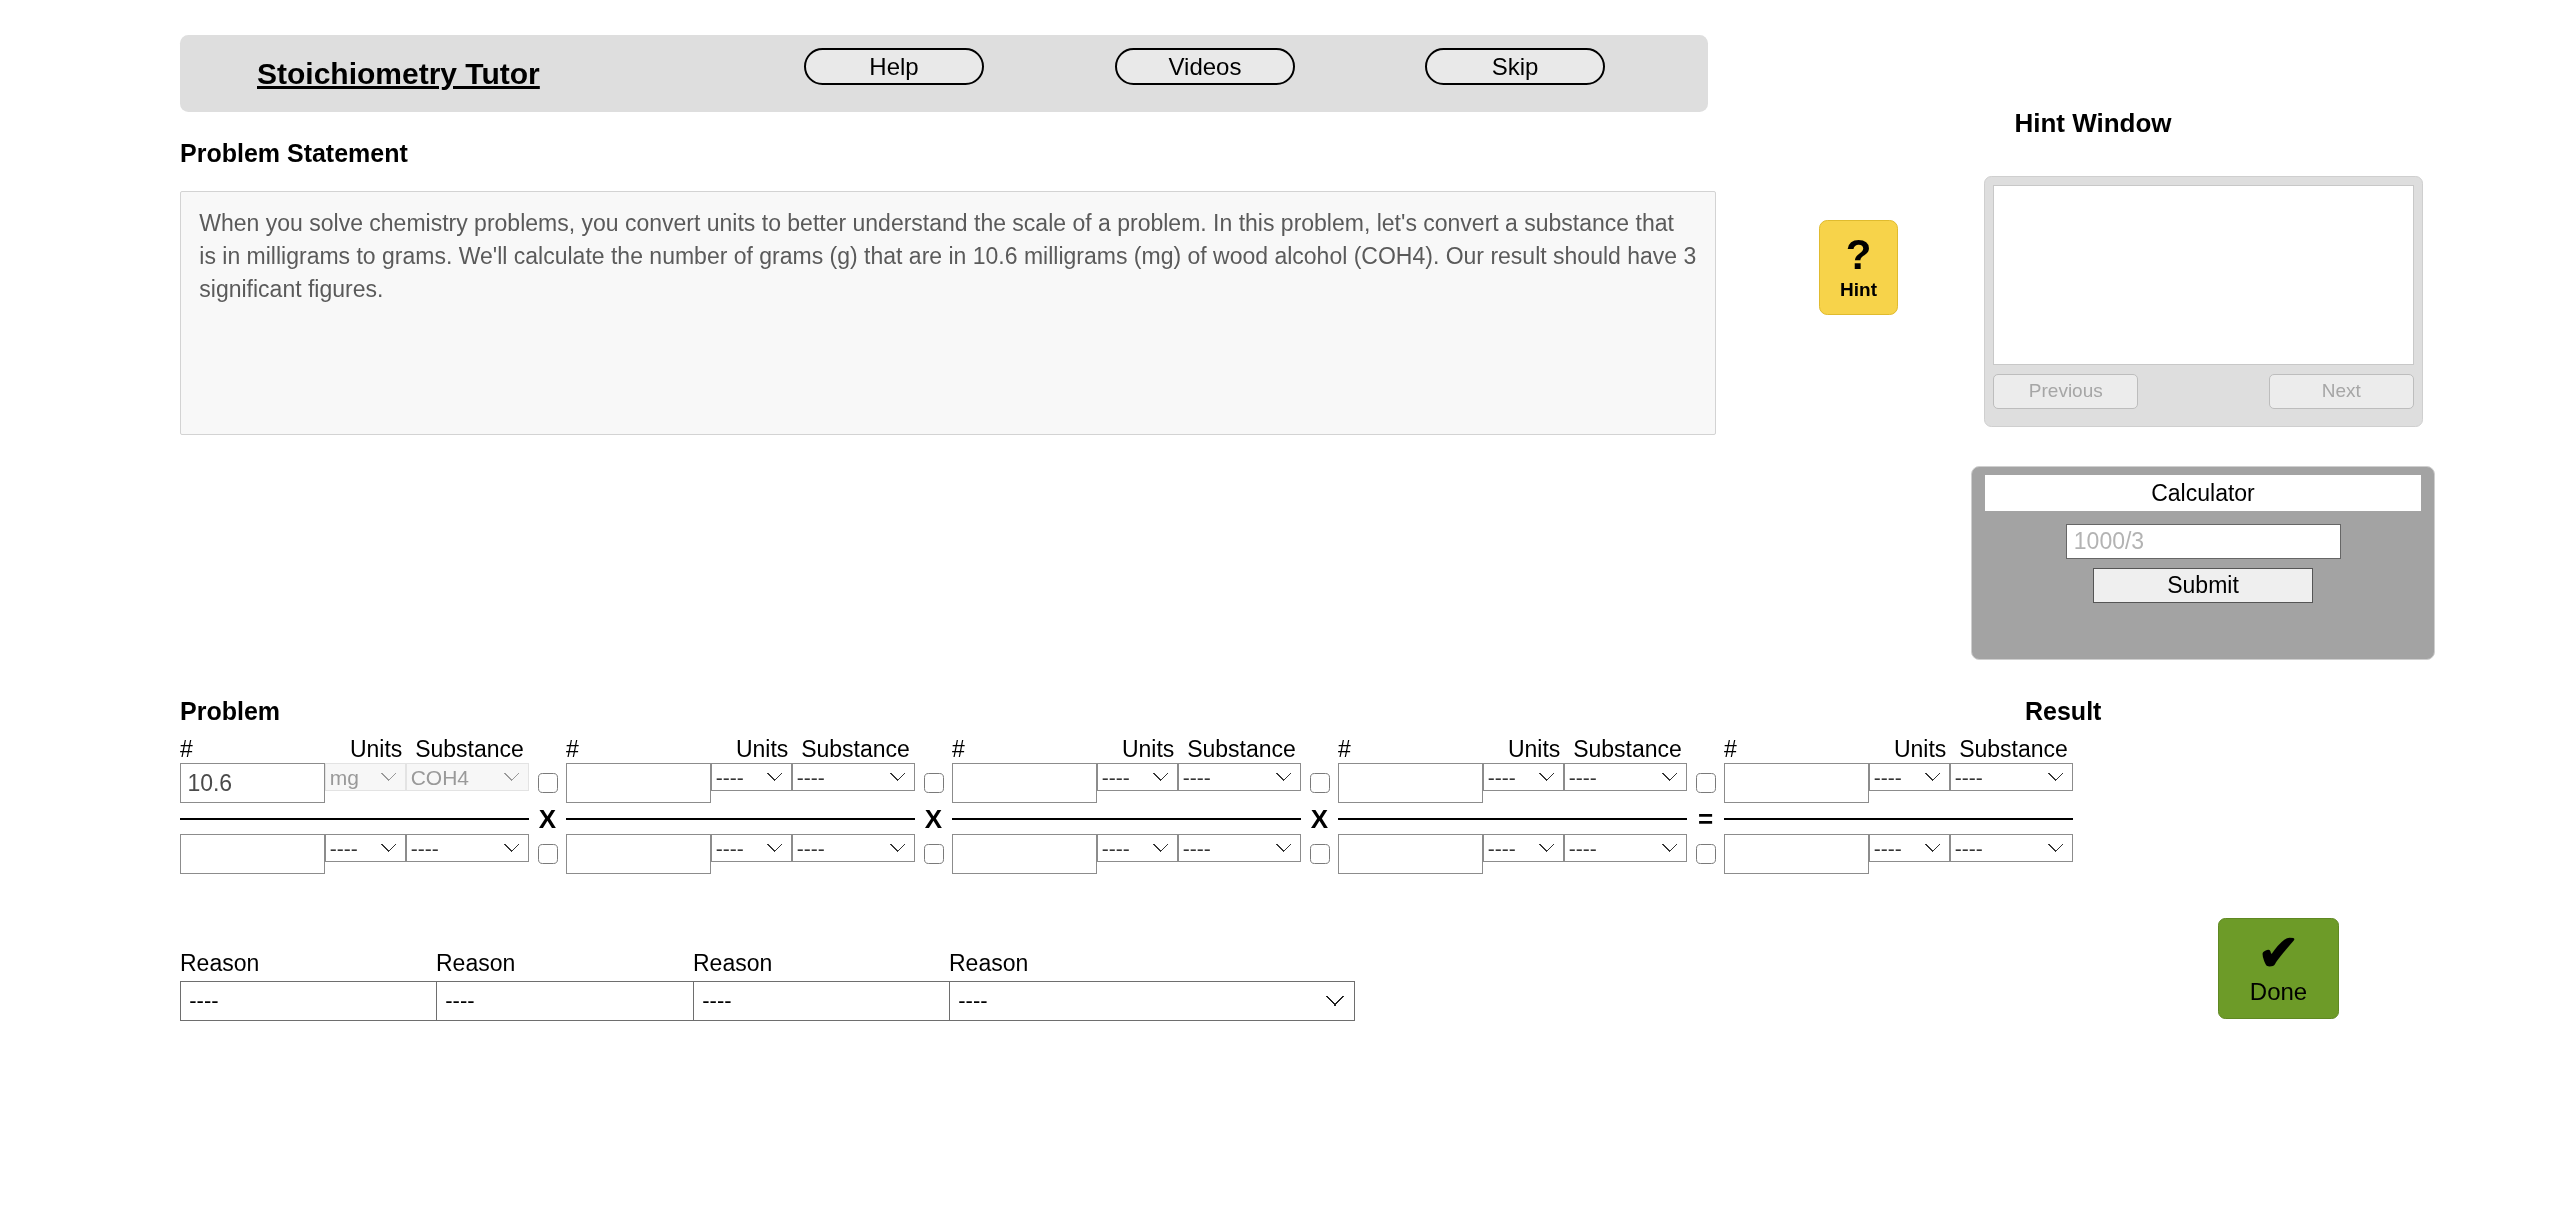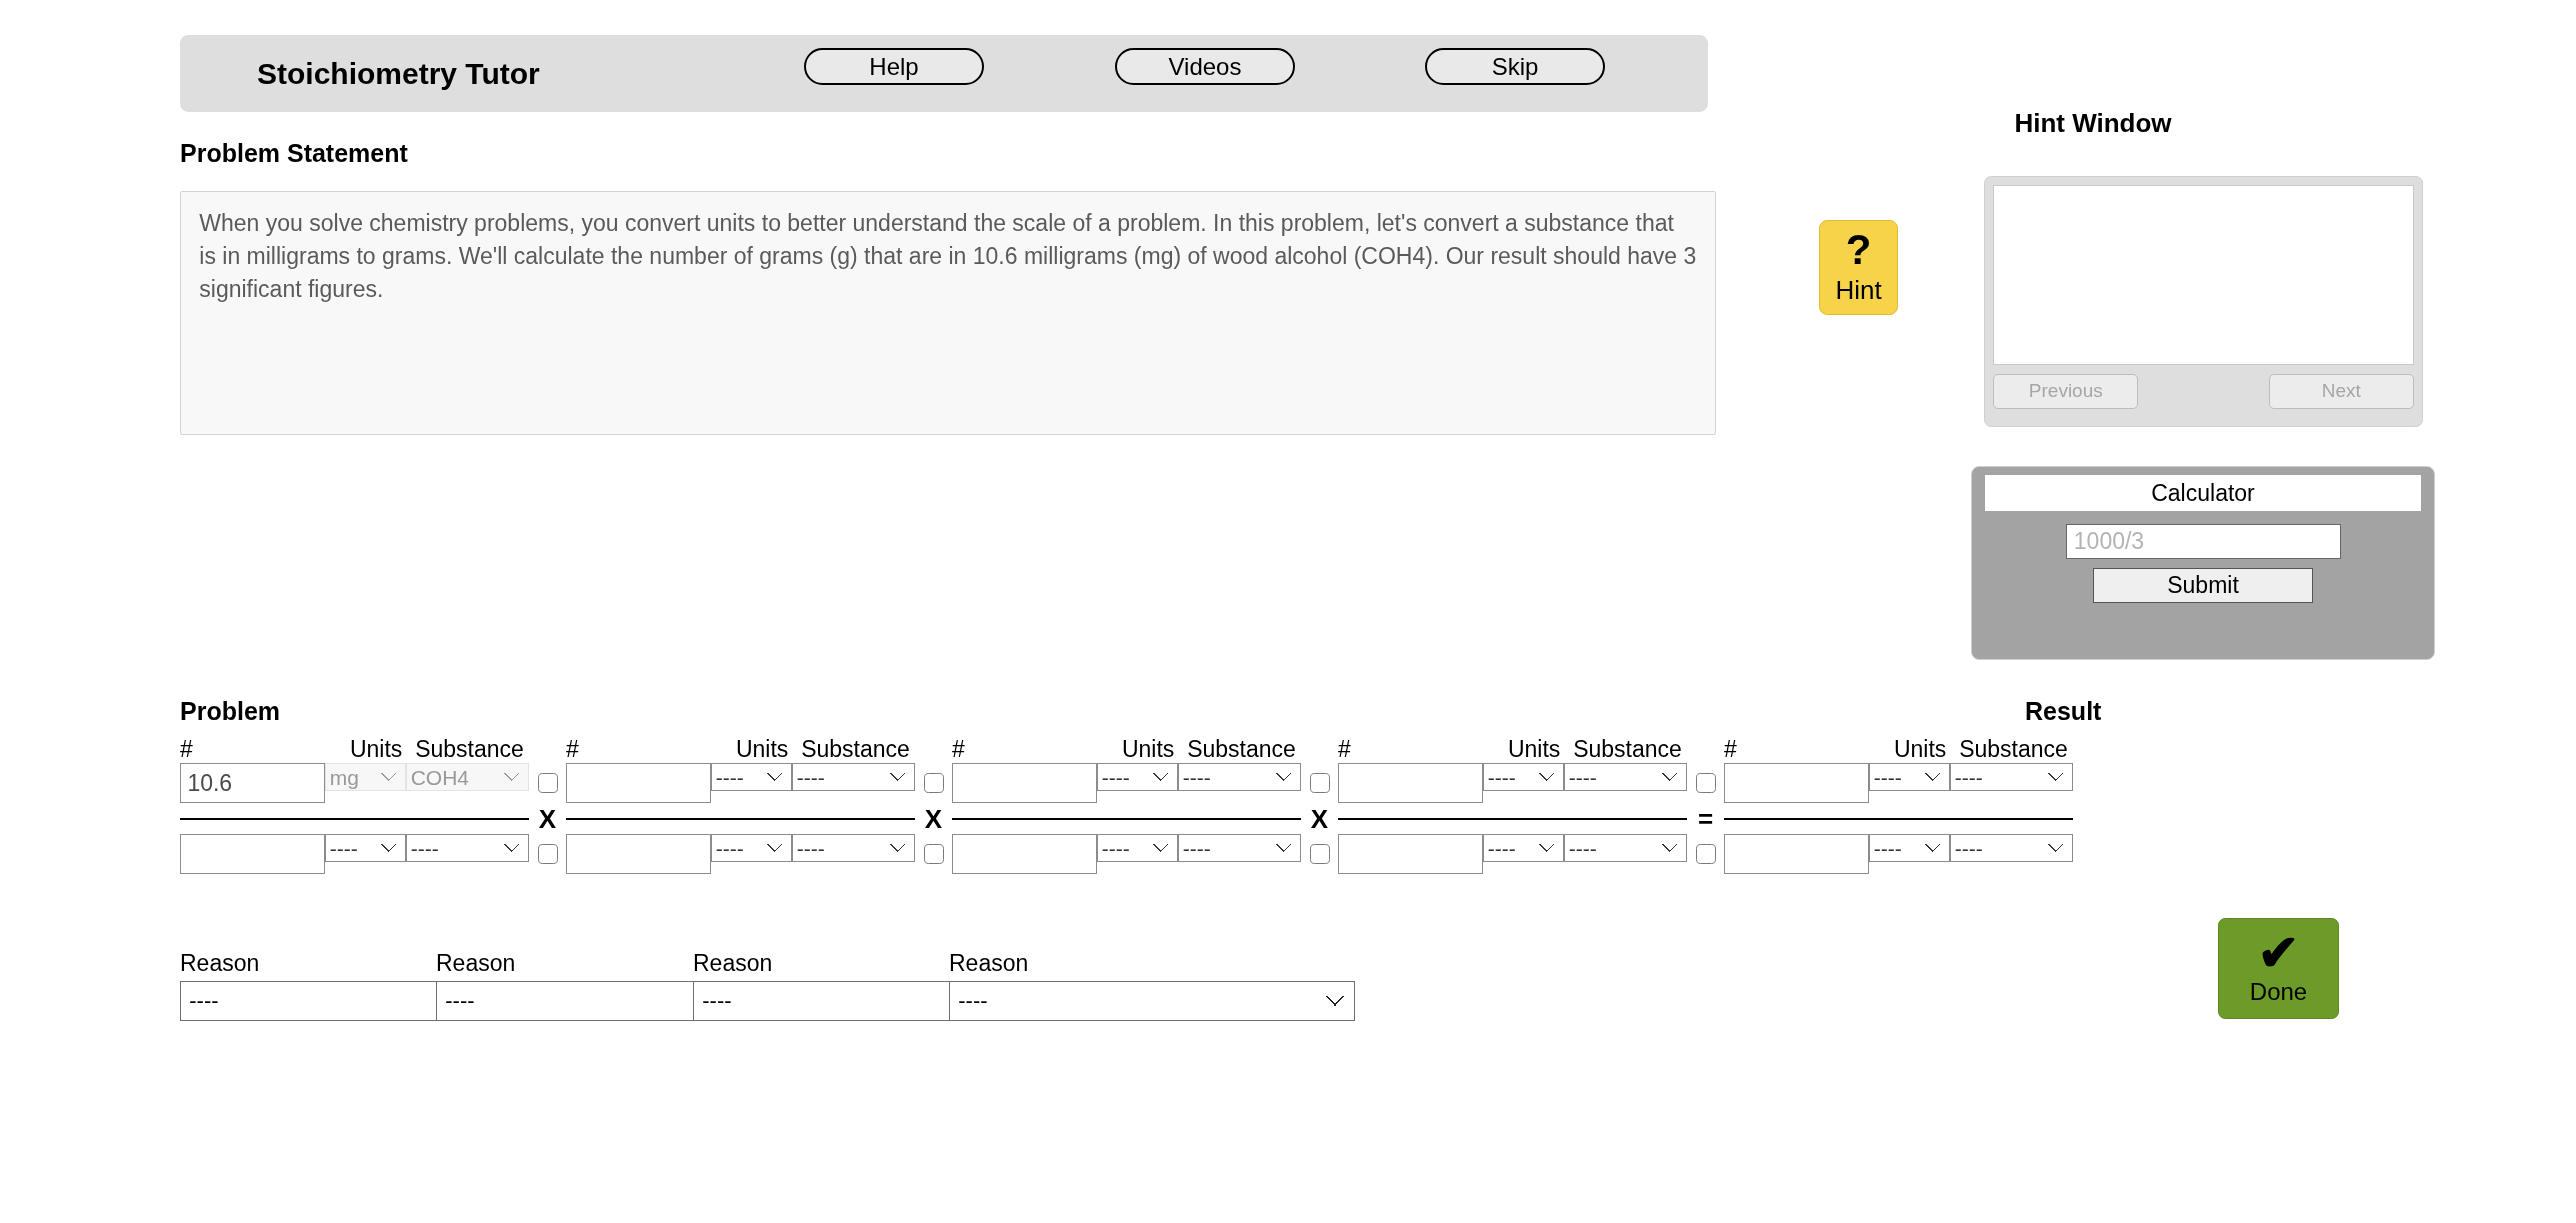--- a/index.html
+++ b/index.html
@@ -13,20 +13,21 @@
 
   
   .header-bar {
     position: absolute;
     left: 180px; top: 35px;
     width: 1528px; height: 77px;
     background: #dedede;
     border-radius: 8.3px;
     display: flex;
     align-items: center;
+    text-decoration: underline;
   }
   .app-title {
     font-size: 30px;
     font-weight: bold;
     color: #000;
     margin-left: 77px;
     white-space: nowrap;
   }
   .hdr-btn {
     height: 37px;
@@ -76,21 +77,21 @@
     left: 1819px; top: 220px;
     width: 79px; height: 95px;
     background: #f7d34a;
     border: 0.9px solid #e0bb2e;
     border-radius: 8.3px;
     display: flex; flex-direction: column;
     align-items: center; justify-content: center;
     cursor: pointer;
   }
   .hint-btn .q { font-size: 42px; font-weight: bold; color: #000; line-height: 1; }
-  .hint-btn .lbl { font-size: 26px; color: #000; margin-top: 3.7px; }
+  .hint-btn .lbl { font-size: 19px; color: #000; margin-top: 3.7px; font-weight: bold; }
 
   .hint-panel {
     position: absolute;
     left: 1984px; top: 176px;
     width: 439px; height: 251px;
     background: #dedede;
     border: 0.9px solid #cfcfcf;
     border-radius: 7.3px;
     padding: 8.3px;
   }

